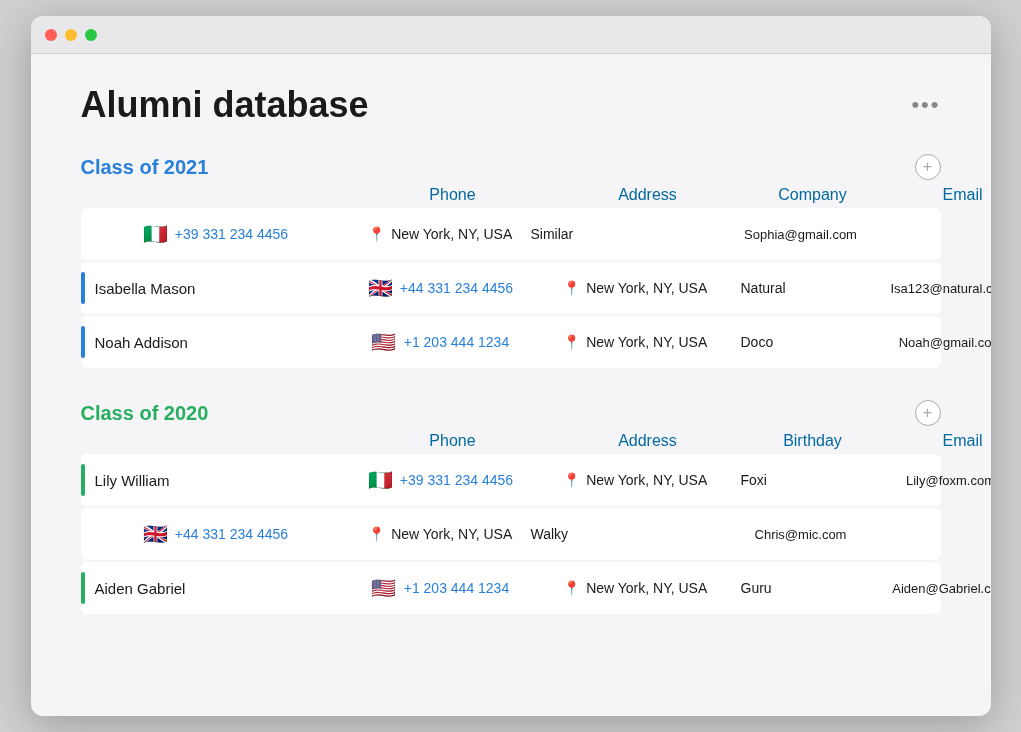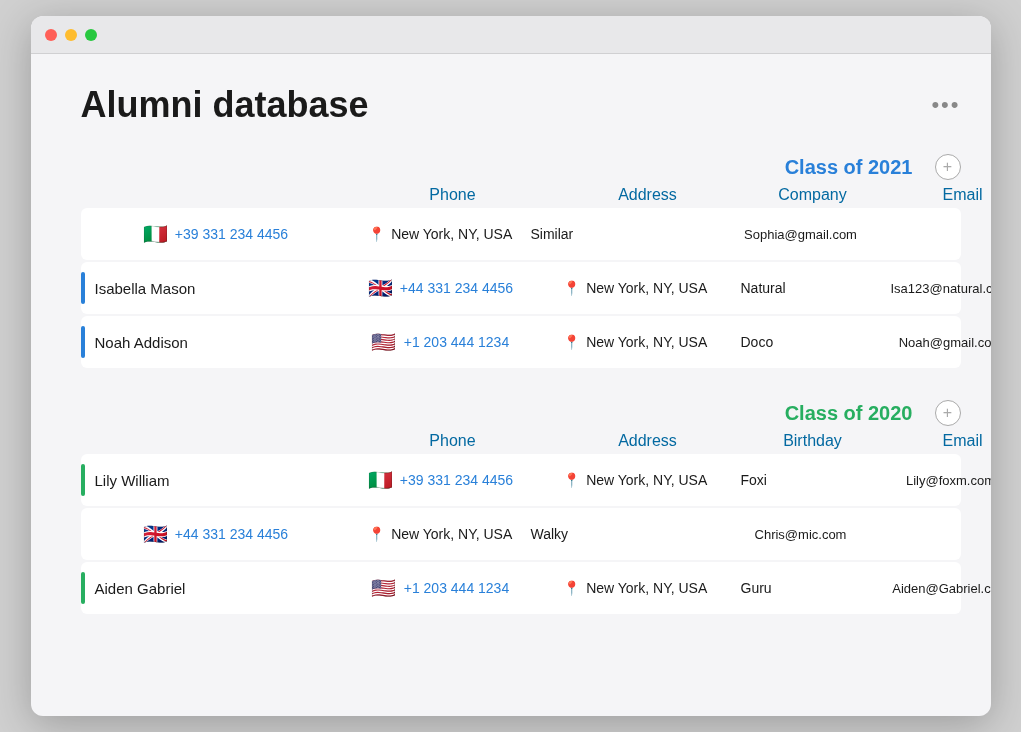--- a/index.html
+++ b/index.html
@@ -32,21 +32,21 @@
     .dot {
       width: 12px; height: 12px;
       border-radius: 50%;
       margin-right: 8px;
     }
     .dot-red { background: #ff5f57; }
     .dot-yellow { background: #febc2e; }
     .dot-green { background: #28c840; }
 
     .content {
-      padding: 30px 30px 30px 50px;
+      padding: 30px 50px 30px 50px;
     }
 
     .page-title-row {
       display: flex;
       align-items: center;
       justify-content: space-between;
       margin-bottom: 28px;
     }
     .page-title {
       font-size: 36px;
@@ -62,21 +62,21 @@
       border: none;
     }
 
     .section {
       margin-bottom: 32px;
     }
 
     .section-header {
       display: flex;
       align-items: center;
-      justify-content: flex-end;
+      justify-content: space-between;
       margin-bottom: 6px;
       gap: 22px;
     }
     .section-title {
       font-size: 20px;
       font-weight: 600;
     }
     .section-title-blue { color: #2980d9; }
     .section-title-green { color: #27ae60; }
 

